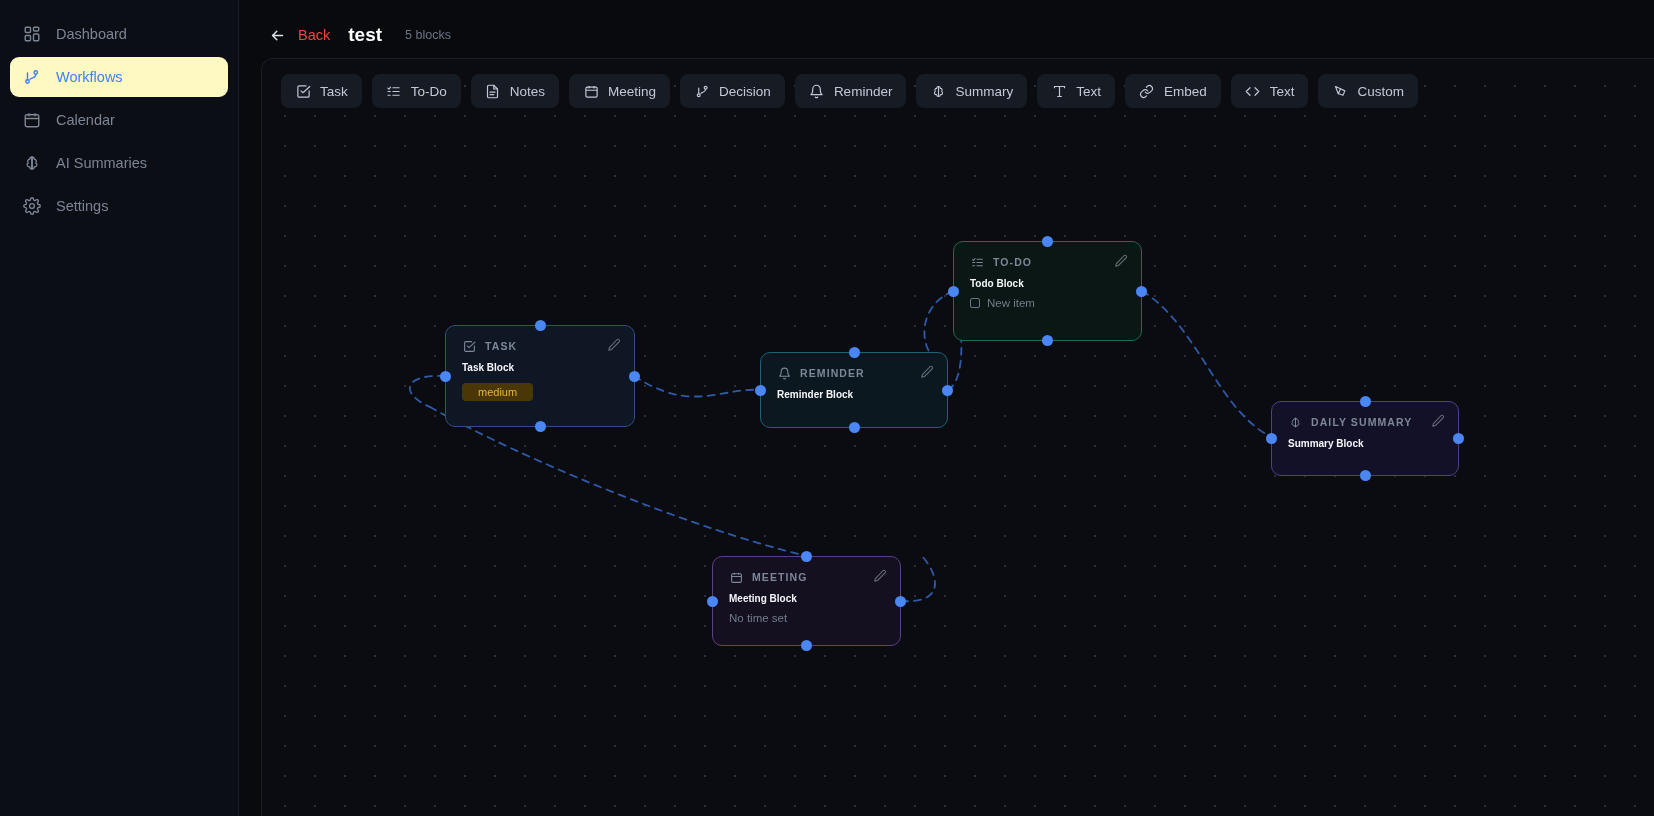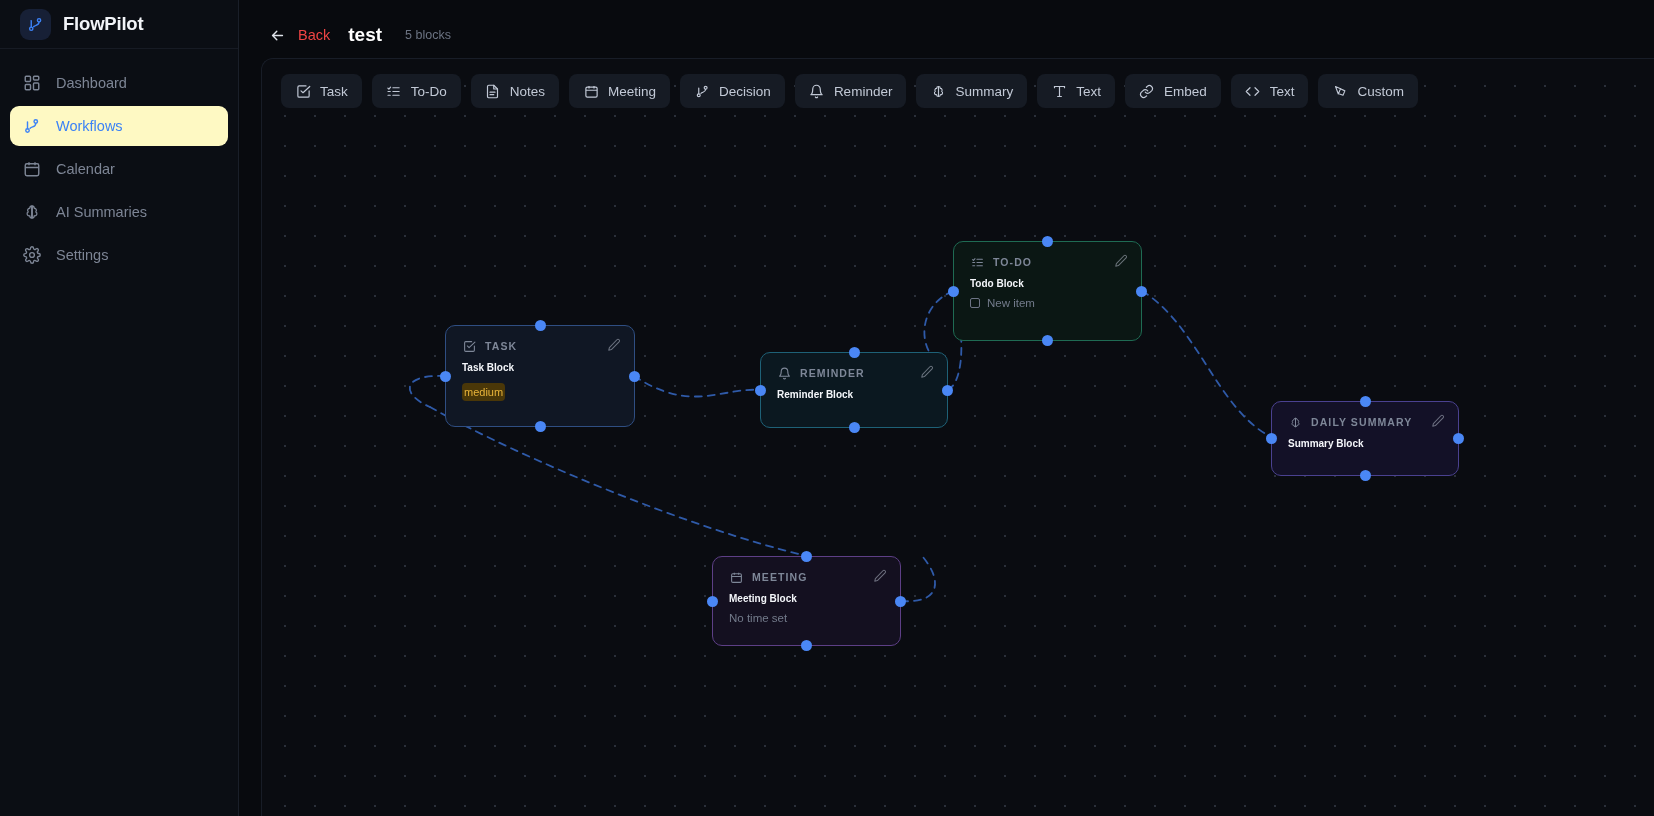--- a/index.html
+++ b/index.html
@@ -104,21 +104,21 @@
     position: absolute; top: 12px; right: 13px;
     width: 14px; height: 14px; cursor: pointer; opacity: .55;
   }
   .node-title { font-size: 10px; font-weight: bold; color: #f4f6fa; }
   .node-sub { font-size: 11.5px; color: #737b8b; margin-top: 8px; display:flex; align-items:center; gap:7px; }
   .chk-box { width: 10px; height: 10px; border: 1.2px solid #6d7485; border-radius: 2px; display:inline-block; }
   .badge {
     display: inline-block; margin-top: 10px;
     font-size: 11px; color: #e8b33a;
     background: #4a3708; border-radius: 4px;
-    padding: 3px 2px;
+    padding: 3px 16px;
   }
 
   
   .n-task    { background:#101724; border-color:#2f4e82; }
   .n-todo    { background:#0b1714; border-color:#1f6b53; }
   .n-remind  { background:#0b1820; border-color:#1e6177; }
   .n-meeting { background:#141020; border-color:#5d3f86; }
   .n-summary { background:#131127; border-color:#4a4190; }
 
   
@@ -130,31 +130,20 @@
   .h-bottom { bottom: -6px; left: 50%; margin-left: -5.5px; }
   .h-left   { left: -6px; top: 50%; margin-top: -5.5px; }
   .h-right  { right: -6px; top: 50%; margin-top: -5.5px; }
 </style>
 </head>
 <body>
 
 <div class="app">
 
   <aside class="sidebar">
-    <div class="brand">
-      <div class="brand-logo">
-        <svg width="17" height="17" viewBox="0 0 24 24" fill="none" stroke="#3b82f6" stroke-width="2" stroke-linecap="round" stroke-linejoin="round">
-          <circle cx="6" cy="18" r="2.3"></circle>
-            <circle cx="17" cy="6" r="2.3"></circle>
-          <path d="M17 8.5c0 5-5 4-7.5 6.5"></path>
-            <path d="M6 15.7V6.5"></path>
-        </svg>
-      </div>
-      <div class="brand-name">FlowPilot</div>
-    </div>
 
     <nav class="nav">
       <div class="nav-item">
         <span class="ico">
           <svg width="18" height="18" viewBox="0 0 24 24" fill="none" stroke="currentColor" stroke-width="1.9" stroke-linejoin="round">
             <rect x="3" y="3" width="7" height="7" rx="1.2"></rect>
               <rect x="14" y="3" width="7" height="5" rx="1.2"></rect>
             <rect x="14" y="12" width="7" height="9" rx="1.2"></rect>
               <rect x="3" y="14" width="7" height="7" rx="1.2"></rect>
           </svg>

